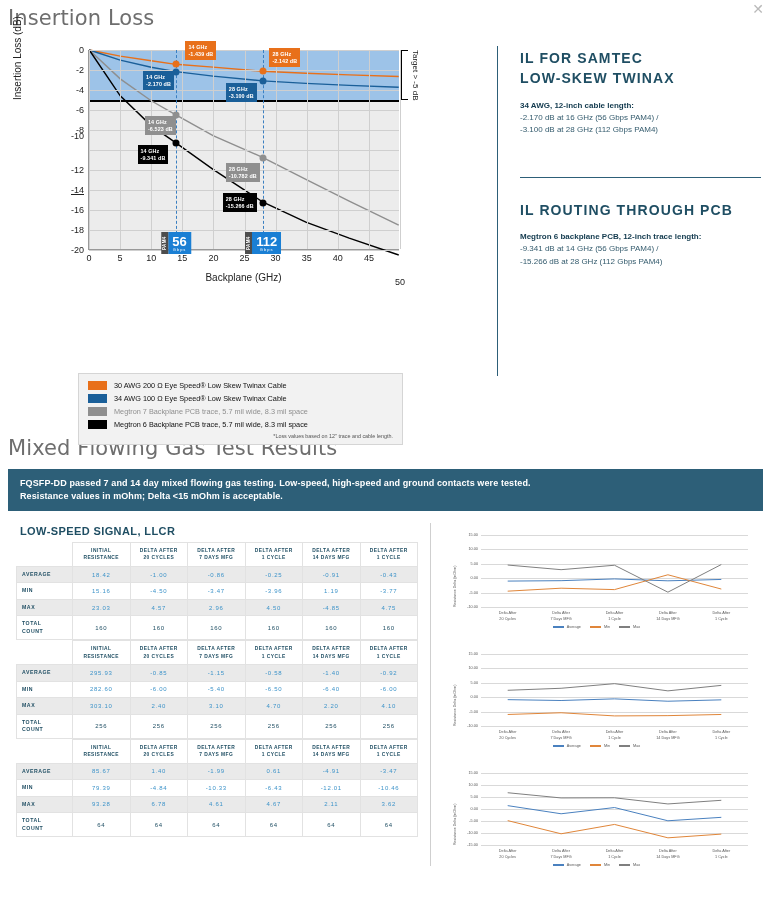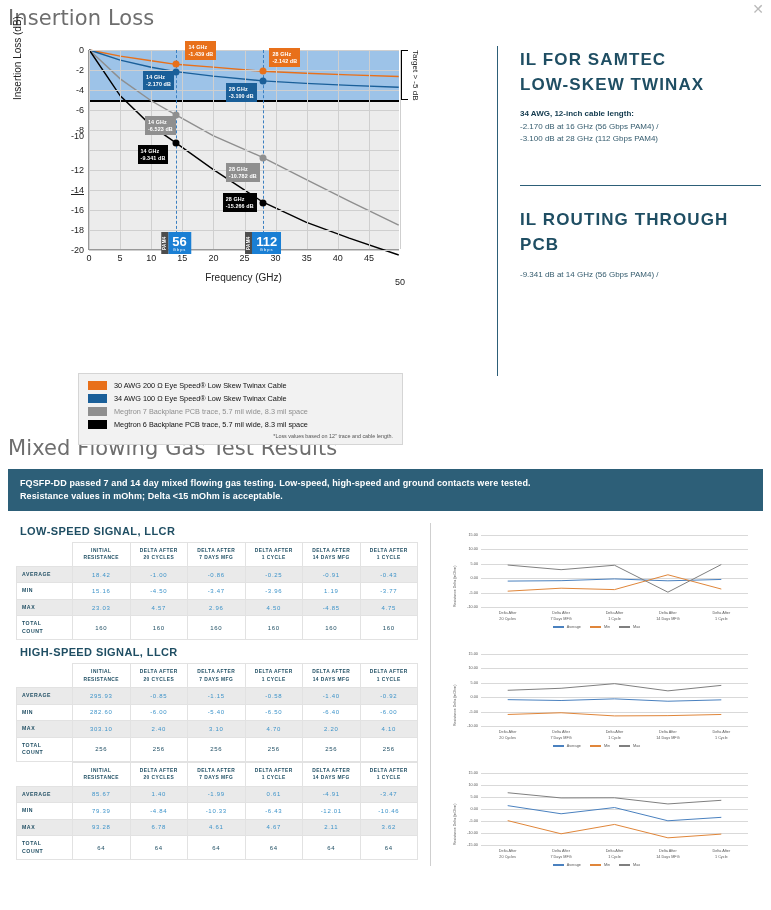--- a/index.html
+++ b/index.html
@@ -35,21 +35,21 @@
   }
   .banner div { white-space: pre-line; }
 
   
   .il-body { position:relative; display:flex; padding: 10px 0 0 0; }
   .il-left { width: 497px; position:relative; }
   .il-divider { width:1px; background:#2d5f78; margin: 6px 0 6px 0; height: 330px;}
   .il-right { flex:1; padding: 8px 10px 0 22px; }
 
   .r-head {
-    color:#1f4e63; font-size:17px; font-weight:700; letter-spacing:1.1px;
+    color:#1f4e63; font-size:14px; font-weight:700; letter-spacing:1.1px;
     line-height:1.45; font-family:"Liberation Sans", sans-serif;
   }
   .r-block { margin-top: 11px; font-size:8px; color:#355c6e; line-height:1.55; }
   .r-block b { display:block; color:#123a4e; font-size:8px; font-weight:700; }
   .hr-right { border:0; border-top:1px solid #2d5f78; margin: 40px 0 0 0; }
 
   
   .chart-wrap { position:relative; width:400px; height:250px; margin-left: 18px; }
   .ylabel {
     position:absolute; left:-6px; top:60px; transform: rotate(-90deg);
@@ -270,21 +270,21 @@
               </div>
             </div>
             <div class="pam" style="left: 174.16px; top: 182px;">
               <div class="p4">PAM4</div>
               <div class="gb">
                 <div class="num">112</div>
                 <div class="unit">Gbps</div>
               </div>
             </div>
           </div>
-        <div class="xaxis-title">Frequency (GHz)</div>
+        <div class="xaxis-title">Backplane (GHz)</div>
 
         <div class="target-brk">
           <div class="bar"></div>
             <div class="tp"></div>
             <div class="bt"></div>
           <div class="txt">Target &gt; -5 dB</div>
         </div>
       </div>
 
       <div class="legend">
@@ -320,21 +320,23 @@
       <div class="r-block">
         <b>34 AWG, 12-inch cable length:</b>
         <div>-2.170 dB at 16 GHz (56 Gbps PAM4) /</div>
         <div>-3.100 dB at 28 GHz (112 Gbps PAM4)</div>
       </div>
 
       <hr class="hr-right">
 
       <div class="r-head" style="margin-top:22px;">IL ROUTING THROUGH PCB</div>
       <div class="r-block">
+        <b>Megtron 6 backplane PCB, 12-inch trace length:</b>
         <div>-9.341 dB at 14 GHz (56 Gbps PAM4) /</div>
+        <div>-15.266 dB at 28 GHz (112 Gbps PAM4)</div>
       </div>
     </div>
   </div>
 
   <div class="section-title" style="margin-top:48px;">Mixed Flowing Gas Test Results</div>
 
   <div class="banner">
     <div>FQSFP-DD passed 7 and 14 day mixed flowing gas testing. Low-speed, high-speed and ground contacts were tested.
 Resistance values in mOhm; Delta &lt;15 mOhm is acceptable.</div>
   </div>
@@ -402,21 +404,20 @@
 COUNT</td>
               <td style="color: rgb(31, 78, 99);">160</td>
               <td style="color: rgb(31, 78, 99);">160</td>
               <td style="color: rgb(31, 78, 99);">160</td>
               <td style="color: rgb(31, 78, 99);">160</td>
               <td style="color: rgb(31, 78, 99);">160</td>
               <td style="color: rgb(31, 78, 99);">160</td>
             </tr>
           </tbody>
         </table>
-        <div class="tbl-title">HIGH-SPEED SIGNAL, LLCR</div>
         <table class="llcr">
           <colgroup>
             <col class="c0">
             <col>
             <col>
             <col>
             <col>
             <col>
             <col>
           </colgroup>

